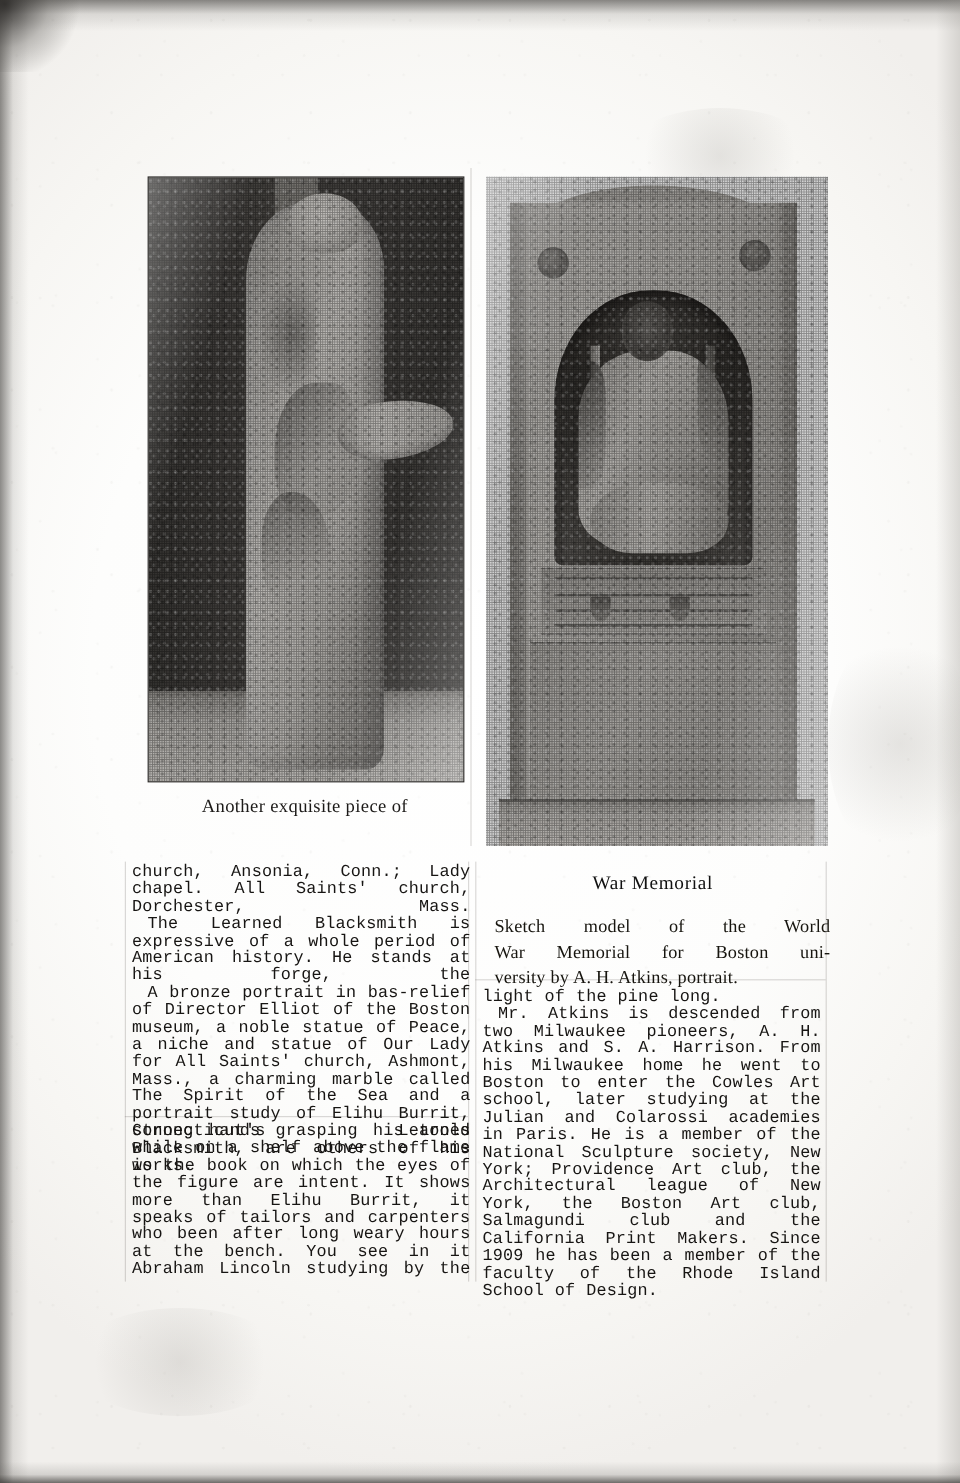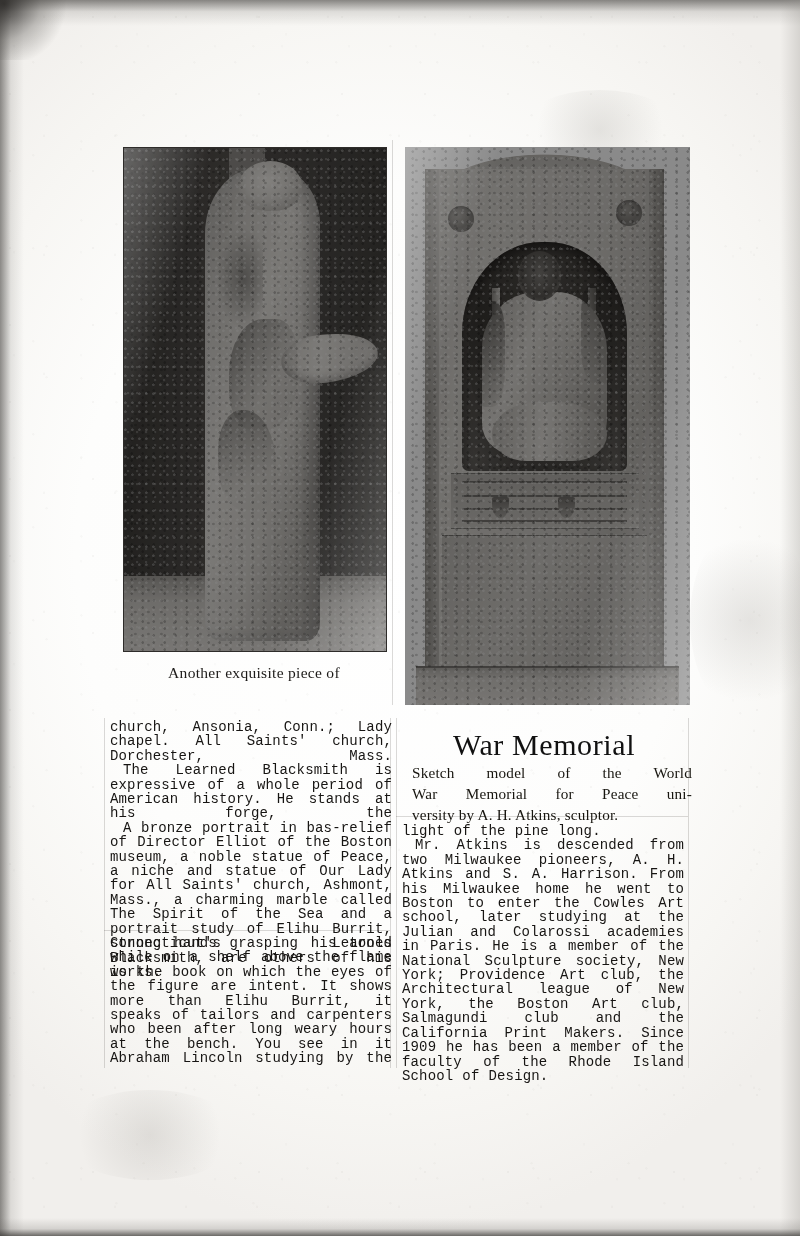--- a/index.html
+++ b/index.html
@@ -281,21 +281,21 @@
     text-align-last: justify;
     letter-spacing: .15px;
     word-spacing: .5px;
   }
   .col p.indent { text-indent: 13px; }
   .col p.last { text-align-last: left; }
 
   .headline {
     position: absolute;
     font-family: "Liberation Serif", serif;
-    font-size: 30px;
+    font-size: 16px;
     color: #111;
     text-align: center;
     letter-spacing: .6px;
   }
   .subhead {
     position: absolute;
     width: 280px;
     font-family: "Liberation Serif", serif;
     font-size: 15.2px;
     line-height: 21px;
@@ -405,22 +405,22 @@
     </div>
 
     <div class="col" style="left:10px; top:796px;">
       <p>strong hands grasping his tools while on a shelf above the flame is the book on which the eyes of the figure are intent. It shows more than Elihu Burrit, it speaks of tailors and carpenters who been after long weary hours at the bench. You see in it Abraham Lincoln studying by the</p>
     </div>
 
     <div class="headline" style="left:300px; top:588px; width:288px;">War Memorial</div>
 
     <div class="subhead" style="left:312px; top:622px;">
       <div>Sketch model of the World</div>
-      <div>War Memorial for Peace uni-</div>
-      <div class="last">versity by A. H. Atkins, sculptor.</div>
+      <div>War Memorial for Boston uni-</div>
+      <div class="last">versity by A. H. Atkins, portrait.</div>
     </div>
 
     <div class="col" style="left:302px; top:684px;">
       <p class="last">light of the pine long.</p>
       <p class="indent last">Mr. Atkins is descended from two Milwaukee pioneers, A. H. Atkins and S. A. Harrison. From his Milwaukee home he went to Boston to enter the Cowles Art school, later studying at the Julian and Colarossi academies in Paris. He is a member of the National Sculpture society, New York; Providence Art club, the Architectural league of New York, the Boston Art club, Salmagundi club and the California Print Makers. Since 1909 he has been a member of the faculty of the Rhode Island School of Design.</p>
     </div>
 
   </div>
 
   <div class="edge-top"></div>

